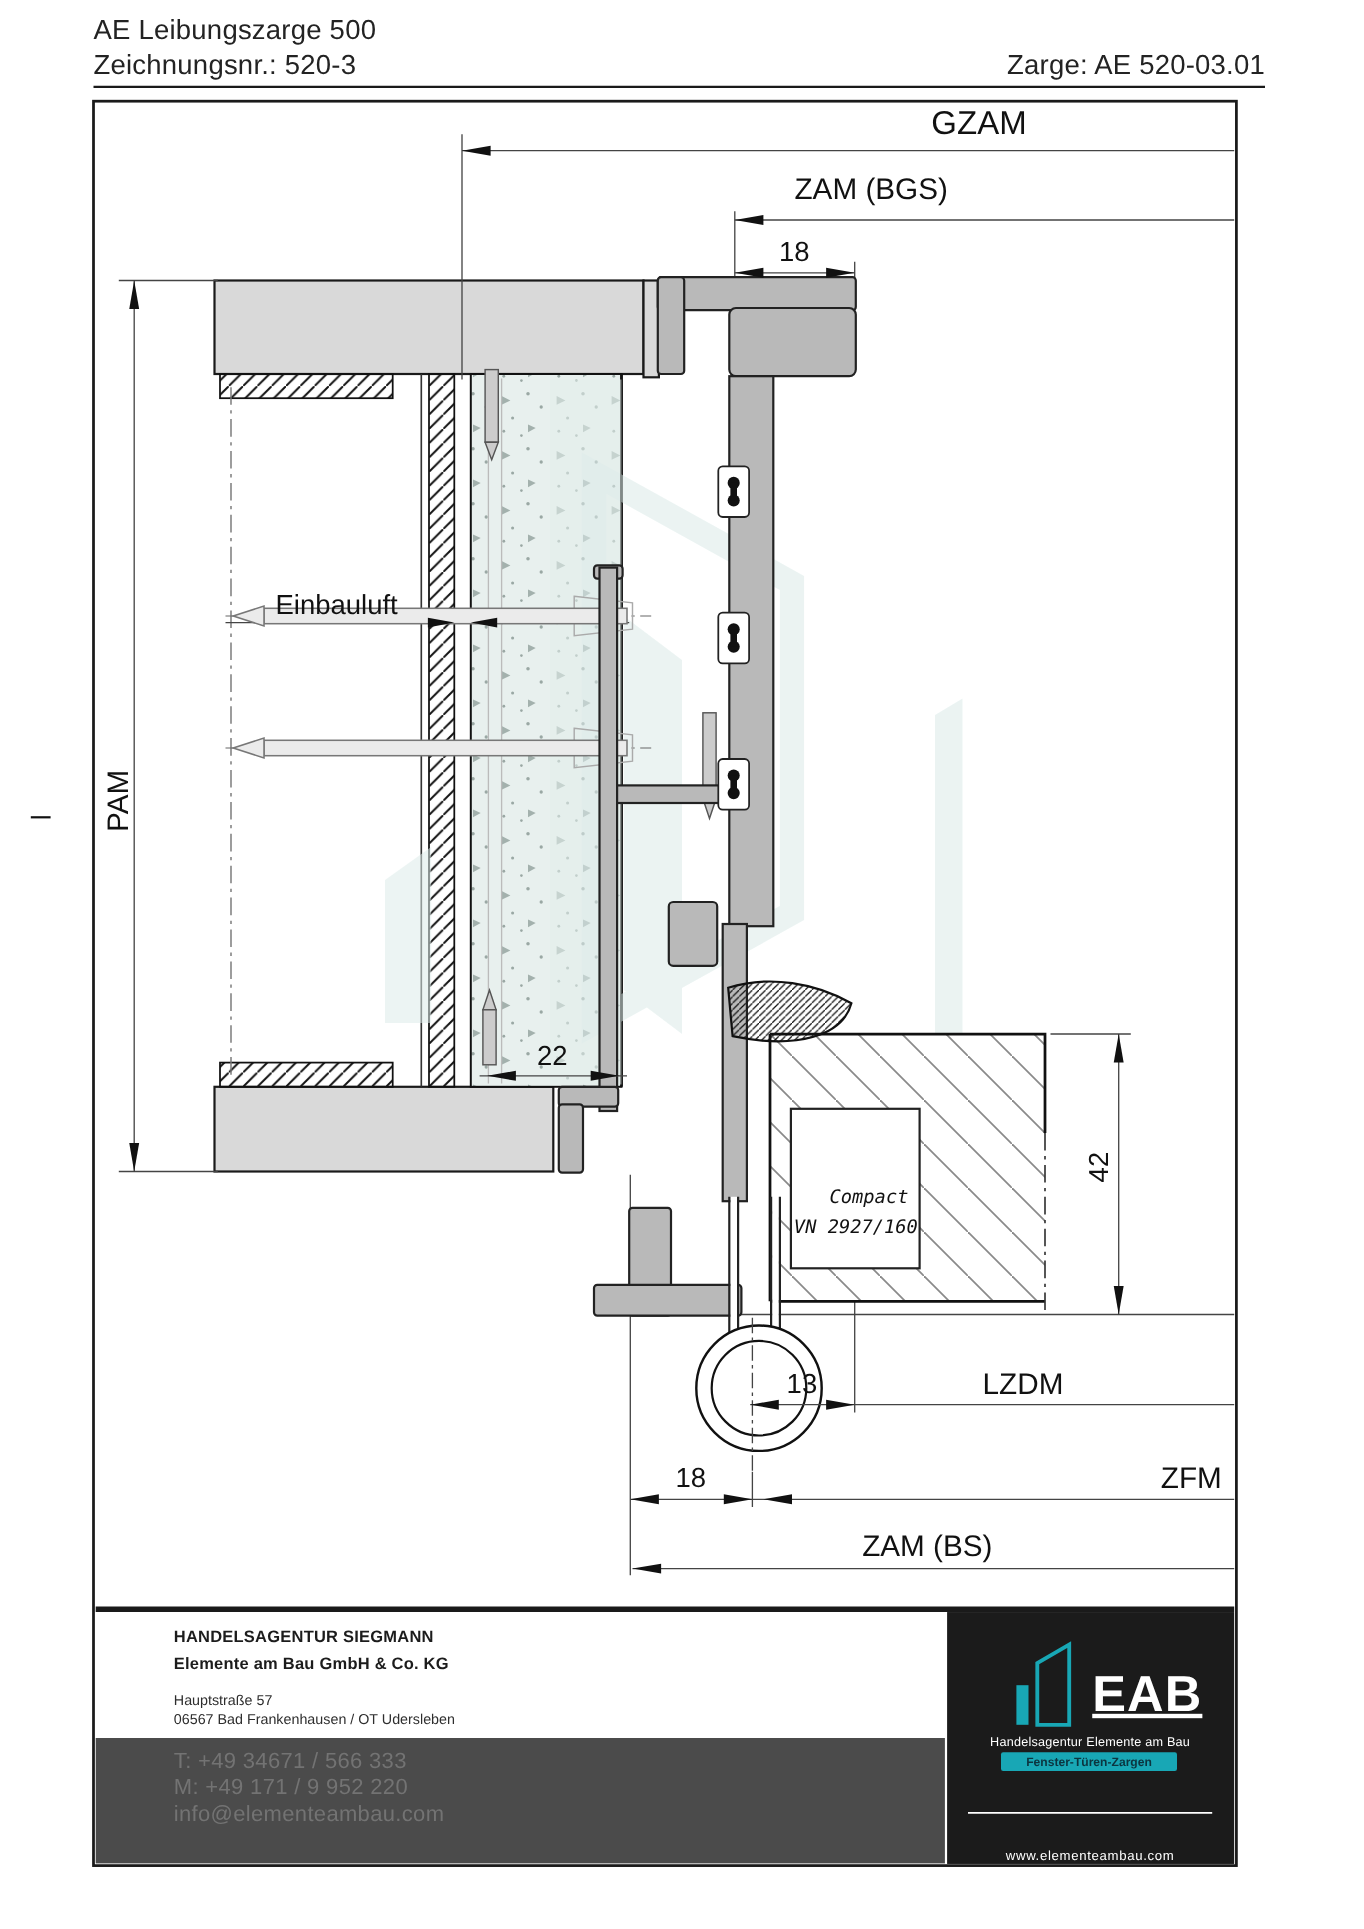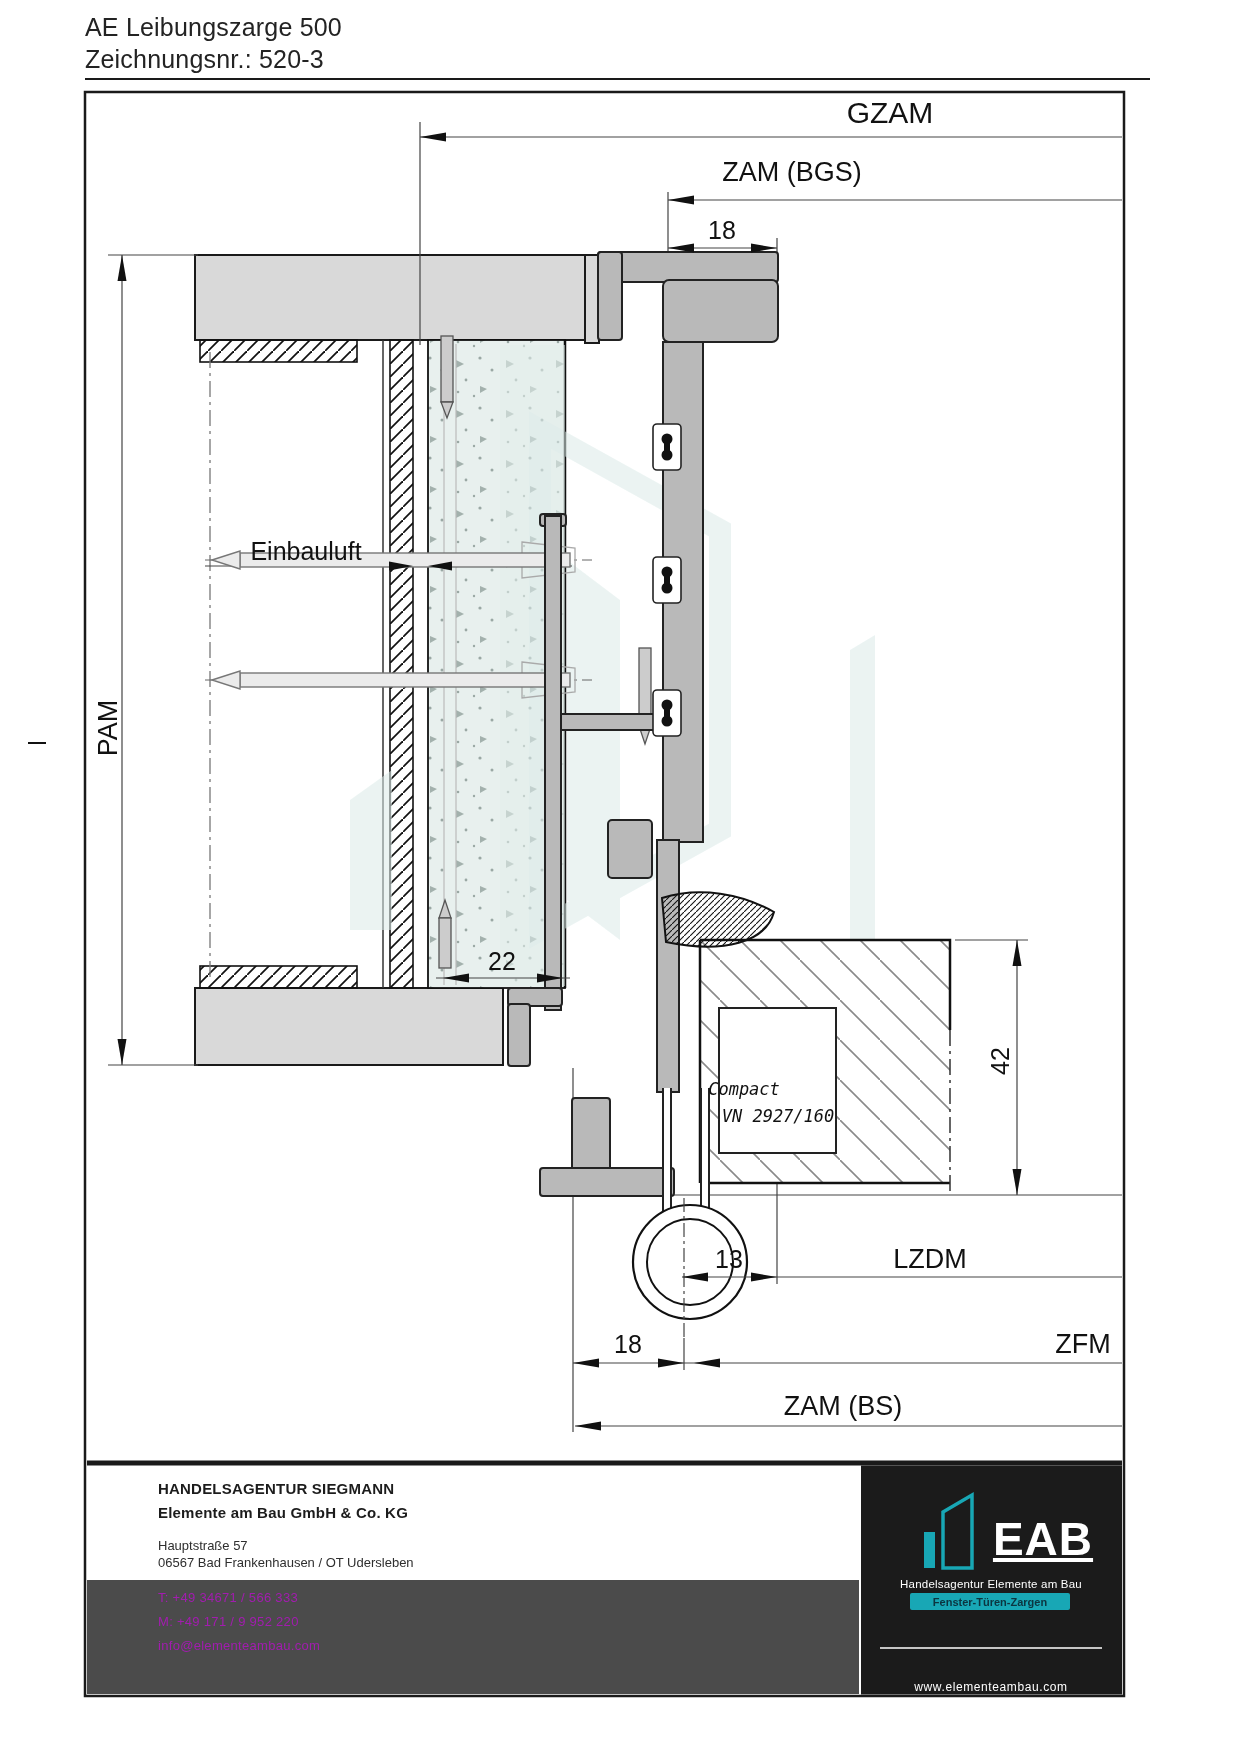--- a/index.html
+++ b/index.html
@@ -9,21 +9,21 @@
   .txt{position:absolute;white-space:nowrap;color:#1f1f1f;}
   .hdr{font-size:25px;letter-spacing:.2px;color:#232323;}
   .dim{transform:translate(-50%,-50%);font-size:25px;color:#111;}
   .dim.rot{transform:translate(-50%,-50%) rotate(-90deg);}
   .big{font-size:30px;}
   .mid{font-size:27px;}
   .cad-it{font-family:"DejaVu Sans Mono",monospace;font-style:italic;font-size:17px;color:#111;
           transform:translate(-50%,-50%);}
   .f-bold{font-weight:bold;font-size:15px;color:#1c1c1c;letter-spacing:.2px;}
   .f-small{font-size:13px;color:#2e2e2e;}
-  .f-white{font-size:13px;color:#a21caf;letter-spacing:.3px;}
+  .f-white{font-size:20px;color:#737373;letter-spacing:.3px;}
   .logo-eab{transform:translate(-50%,-50%);font-size:46px;font-weight:bold;color:#fff;letter-spacing:1px;text-decoration:underline;}
   .logo-sub{transform:translate(-50%,-50%);font-size:11.5px;color:#fff;letter-spacing:.2px;}
   .logo-tag{transform:translate(-50%,-50%);font-size:11px;font-weight:bold;color:#0c3540;}
   .logo-web{transform:translate(-50%,-50%);font-size:12px;color:#fff;letter-spacing:.6px;}
 </style>
 </head>
 <body>
 
 <div class="page">
 
@@ -207,36 +207,37 @@
       <rect x="924" y="1532" width="11" height="36" fill="#18a7b5"></rect>
       <path d="M943,1568 V1512 L972,1495 V1568 Z" fill="none" stroke="#18a7b5" stroke-width="3.5"></path>
     </g>
     <rect x="910" y="1593" width="160" height="17" rx="2" fill="#18a7b5"></rect>
     <path d="M880,1648 H1102" stroke="#fff" stroke-width="1.5"></path>
   </g>
 </svg>
 
 <div class="txt hdr" style="left:85px;top:13px;">AE Leibungszarge 500</div>
 <div class="txt hdr" style="left:85px;top:45px;">Zeichnungsnr.: 520-3</div>
+<div class="txt hdr" style="left:700px;top:45px;width:450px;text-align:right;">Zarge: AE 520-03.01</div>
 
 <div class="txt dim big" style="left:890px;top:113px;">GZAM</div>
 <div class="txt dim mid" style="left:792px;top:172px;">ZAM (BGS)</div>
 <div class="txt dim" style="left:722px;top:230px;">18</div>
 <div class="txt dim rot mid" style="left:108px;top:728px;">PAM</div>
 <div class="txt dim" style="left:306px;top:551px;">Einbauluft</div>
 <div class="txt dim" style="left:502px;top:961px;">22</div>
 <div class="txt dim rot" style="left:1000px;top:1061px;">42</div>
 <div class="txt dim" style="left:729px;top:1259px;">13</div>
 <div class="txt dim mid" style="left:930px;top:1259px;">LZDM</div>
 <div class="txt dim" style="left:628px;top:1344px;">18</div>
 <div class="txt dim mid" style="left:1083px;top:1344px;">ZFM</div>
 <div class="txt dim mid" style="left:843px;top:1406px;">ZAM (BS)</div>
 
 <div class="txt cad-it" style="left:778px;top:1116px;">VN 2927/160</div>
-<div class="txt cad-it" style="left:744px;top:1089px;">Compact</div>
+<div class="txt cad-it" style="left:790px;top:1089px;">Compact</div>
 
 <div class="txt f-bold" style="left:158px;top:1480px;">HANDELSAGENTUR SIEGMANN</div>
 <div class="txt f-bold" style="left:158px;top:1504px;">Elemente am Bau GmbH &amp; Co. KG</div>
 <div class="txt f-small" style="left:158px;top:1538px;">Hauptstraße 57</div>
 <div class="txt f-small" style="left:158px;top:1555px;">06567 Bad Frankenhausen / OT Udersleben</div>
 <div class="txt f-white" style="left:158px;top:1590px;">T: +49 34671 / 566 333</div>
 <div class="txt f-white" style="left:158px;top:1614px;">M: +49 171 / 9 952 220</div>
 <div class="txt f-white" style="left:158px;top:1638px;">info@elementeambau.com</div>
 
 <div class="txt logo-eab" style="left:1043px;top:1539px;">EAB</div>

